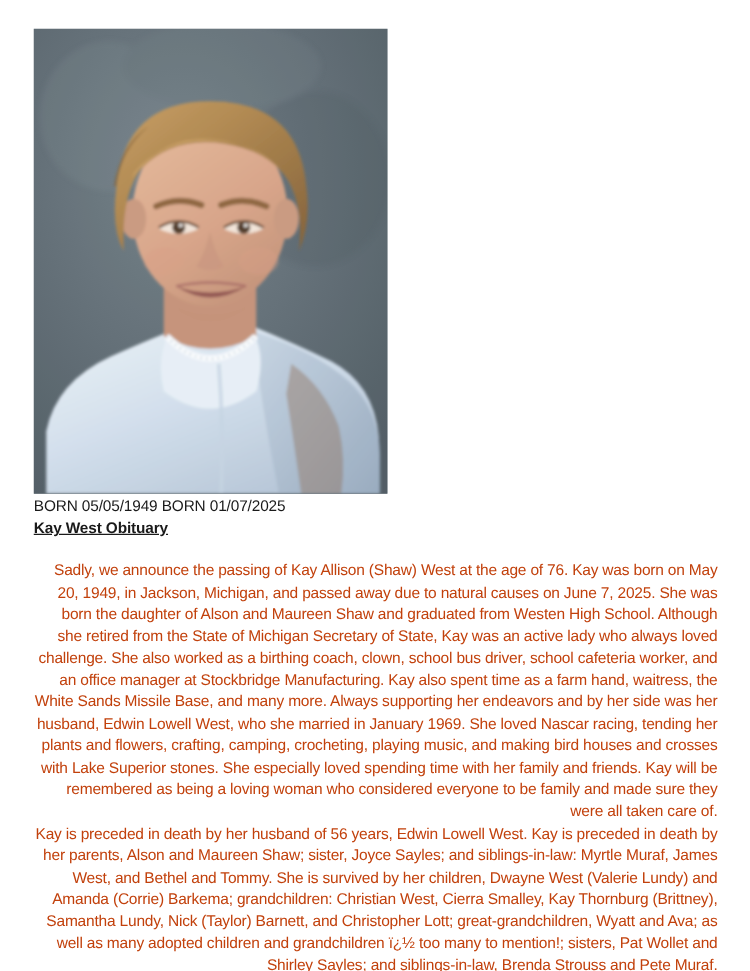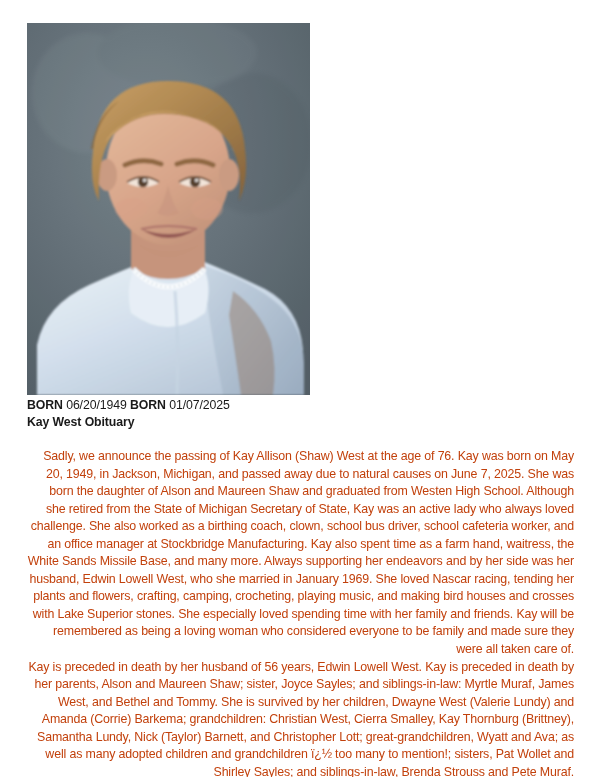--- a/index.html
+++ b/index.html
@@ -47,32 +47,33 @@
     width: 547px;
   }
 
   .vitals {
     font-size: 12.3px;
     line-height: 15px;
     letter-spacing: -0.1px;
     white-space: nowrap;
   }
   .vitals .lbl {
-    font-weight: bold;
+    font-weight: normal;
   }
   .vitals .val {
     font-weight: normal;
   }
 
   .obit-title {
     font-size: 12.3px;
     line-height: 16px;
     font-weight: bold;
     letter-spacing: -0.1px;
     margin-top: 1px;
+    text-decoration: underline;
   }
 
   .body-text {
     margin-top: 18px;
     font-size: 12.4px;
     line-height: 17.55px;
     letter-spacing: -0.15px;
     text-align: right;
     color: #c2410c;
   }
@@ -176,21 +177,21 @@
         <path d="M112 222 Q141 236 172 222 Q141 246 112 222 Z" fill="#c08d73" opacity="0.4"></path>
       </g>
 
       <rect x="0" y="0" width="283" height="372" fill="#ffffff" opacity="0.05"></rect>
     </svg>
   </div>
 
   <div class="content">
 
     <div class="vitals">
-      <span class="lbl">BORN</span> <span class="val">06/20/1949</span> <span class="lbl">BORN</span> <span class="val">01/07/2025</span>
+      <span class="lbl">BORN</span> <span class="val">05/05/1949</span> <span class="lbl">BORN</span> <span class="val">01/07/2025</span>
     </div>
 
     <div class="obit-title">Kay West Obituary</div>
 
     <div class="body-text">
       <p>Sadly, we announce the passing of Kay Allison (Shaw) West at the age of 76. Kay was born on May 20, 1949, in Jackson, Michigan, and passed away due to natural causes on June 7, 2025. She was born the daughter of Alson and Maureen Shaw and graduated from Westen High School. Although she retired from the State of Michigan Secretary of State, Kay was an active lady who always loved challenge. She also worked as a birthing coach, clown, school bus driver, school cafeteria worker, and an office manager at Stockbridge Manufacturing. Kay also spent time as a farm hand, waitress, the White Sands Missile Base, and many more. Always supporting her endeavors and by her side was her husband, Edwin Lowell West, who she married in January 1969. She loved Nascar racing, tending her plants and flowers, crafting, camping, crocheting, playing music, and making bird houses and crosses with Lake Superior stones. She especially loved spending time with her family and friends. Kay will be remembered as being a loving woman who considered everyone to be family and made sure they were all taken care of.</p>
       <p>Kay is preceded in death by her husband of 56 years, Edwin Lowell West. Kay is preceded in death by her parents, Alson and Maureen Shaw; sister, Joyce Sayles; and siblings-in-law: Myrtle Muraf, James West, and Bethel and Tommy. She is survived by her children, Dwayne West (Valerie Lundy) and Amanda (Corrie) Barkema; grandchildren: Christian West, Cierra Smalley, Kay Thornburg (Brittney), Samantha Lundy, Nick (Taylor) Barnett, and Christopher Lott; great-grandchildren, Wyatt and Ava; as well as many adopted children and grandchildren ï¿½ too many to mention!; sisters, Pat Wollet and Shirley Sayles; and siblings-in-law, Brenda Strouss and Pete Muraf.</p>
     </div>
 
   </div>

